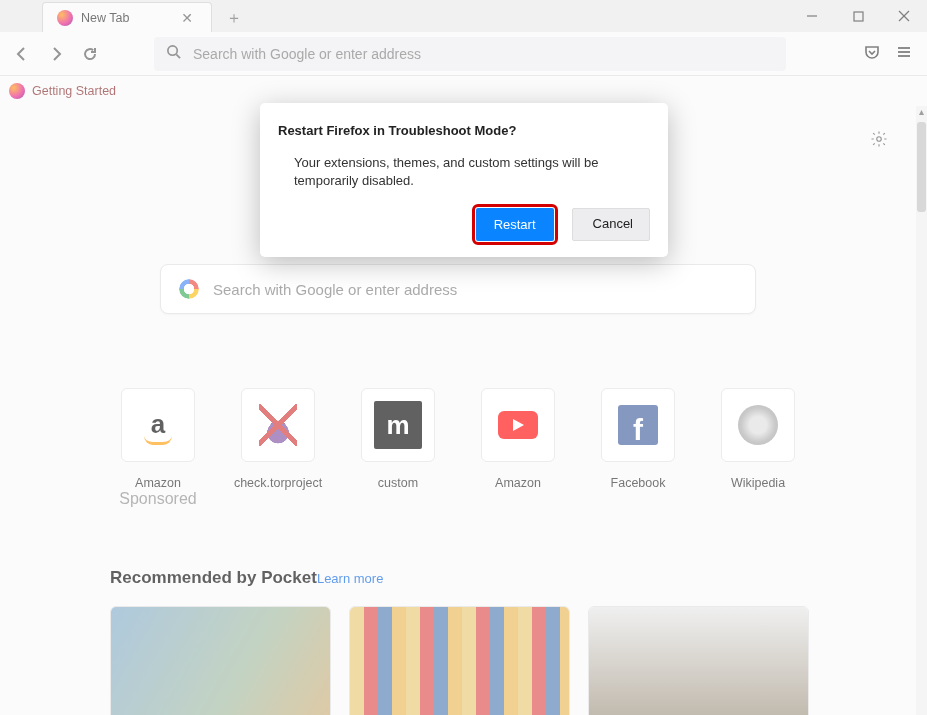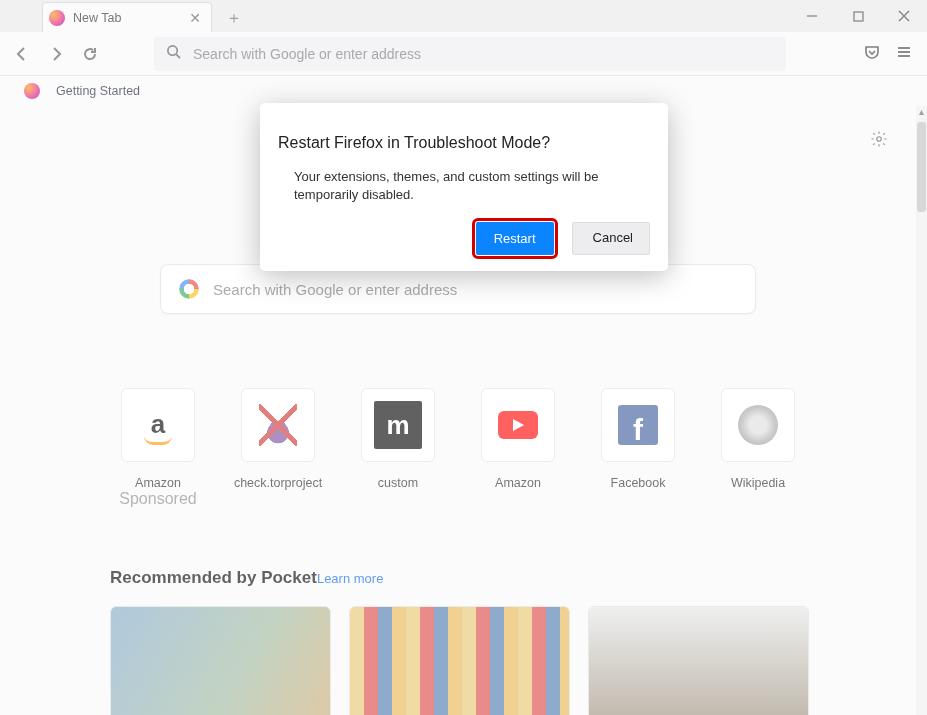--- a/index.html
+++ b/index.html
@@ -1,40 +1,40 @@
 <!DOCTYPE html>
 <html><head>
 <meta charset="utf-8">
 <style>
   * { box-sizing: border-box; font-family: "Segoe UI", Arial, sans-serif; }
   body { margin:0; width:927px; height:715px; background:#f0f0f0; overflow:hidden; position:relative; }
 
   
   .titlebar { height:32px; background:#e8e8e8; display:flex; align-items:flex-end; position:relative; }
-  .tab { margin-left:42px; height:30px; background:#f9f9fa; border:1px solid #ccc; border-bottom:none; border-radius:4px 4px 0 0; display:flex; align-items:center; padding:0 6px; min-width:170px; }
+  .tab { margin-left:42px; height:30px; background:#f9f9fa; border:1px solid #ccc; border-bottom:none; border-radius:4px 4px 0 0; display:flex; align-items:center; padding:0 14px; min-width:170px; }
   .tab .favicon { width:16px; height:16px; margin-right:8px; background:radial-gradient(circle at 30% 30%,#ff9500,#e31587 60%,#5b0067); border-radius:50%; display:inline-block;}
   .tab .title { font-size:12.5px; color:#222; flex:1; }
   .tab .x { font-size:14px; color:#555; padding:0 4px; cursor:pointer;}
   .newtab-btn { width:28px; height:28px; margin-left:8px; display:flex; align-items:center; justify-content:center; color:#666; font-size:16px; cursor:pointer;}
   .winctrls { position:absolute; right:0; top:0; height:32px; display:flex; }
   .winbtn { width:46px; display:flex; align-items:center; justify-content:center; color:#333; }
   .winbtn svg { stroke:#333; }
 
   
   .toolbar { height:44px; background:#f9f9fa; border-bottom:1px solid #ddd; display:flex; align-items:center; padding:0 8px; gap:6px;}
   .navbtn { width:28px; height:28px; display:flex; align-items:center; justify-content:center; color:#666; border-radius:4px;}
   .navbtn svg { stroke:#555; stroke-width:2; fill:none;}
   .addrbar { flex:0 0 632px; margin-left:44px; height:34px; background:#ededf0; border-radius:4px; display:flex; align-items:center; padding:0 12px; gap:10px;}
   .addrbar .mag { color:#555;}
   .addrbar input { border:none; background:transparent; outline:none; font-size:14px; color:#666; flex:1;}
   .toolbar-right { margin-left:auto; display:flex; gap:14px; align-items:center; padding-right:6px;}
   .pocketicon svg, .menuicon svg { stroke:#333; fill:none;}
 
   
-  .bookmarks { height:30px; background:#f9f9fa; display:flex; align-items:center; padding:0 24px; gap:16px; font-size:12.5px; color:#0f172a;}
+  .bookmarks { height:30px; background:#f9f9fa; display:flex; align-items:center; padding:0 9px; gap:7px; font-size:12.5px; color:#7f1d1d;}
   .bookmarks .favicon { width:16px;height:16px;border-radius:50%;background:radial-gradient(circle at 30% 30%,#ff9500,#e31587 60%,#5b0067);display:inline-block;}
 
   
   .content { position:absolute; top:106px; left:0; right:11px; bottom:0; background:#f9f9fa; overflow:hidden;}
   .scrollbar { position:absolute; top:106px; right:0; width:11px; bottom:0; background:#efefef;}
   .scroll-up, .scroll-down { position:absolute; right:0; width:11px; height:14px; text-align:center; font-size:10px; color:#666;}
   .scroll-up { top:106px;}
   .scroll-thumb { position:absolute; right:1px; top:122px; width:9px; height:90px; background:#c0c0c0; border-radius:3px;}
 
   .gearfloat { position:absolute; right:28px; top:24px; color:#555;}
@@ -69,21 +69,21 @@
   .card { width:221px; border:1px solid #ddd; border-radius:6px; background:#fff; overflow:hidden;}
   .cardimg { height:112px; background:#bbb;}
   .cardimg.c1 { background:linear-gradient(120deg,#7fa9c9,#9fb89d 60%,#caa96f);}
   .cardimg.c2 { background:repeating-linear-gradient(90deg,#e8c56f 0 14px,#d44 14px 28px,#4a78b0 28px 42px,#e8b54f 42px 56px);}
   .cardimg.c3 { background:linear-gradient(180deg,#e6e6e6,#9a8e7a);}
   .cardtxt { padding:6px 10px 0; font-size:12.5px; color:#555;}
 
   
   .overlay { position:absolute; inset:0; background:rgba(255,255,255,0.38);}
   .modal { position:absolute; left:260px; top:103px; width:408px; background:#fff; border-radius:5px; box-shadow:0 6px 28px rgba(0,0,0,.25); padding:18px 18px 16px;}
-  .modal h3 { margin:13px 0 16px; font-size:16px; font-weight:400; color:#222;}
+  .modal h3 { margin:2px 0 16px; font-size:13px; font-weight:700; color:#222;}
   .modal p  { margin:0 16px 18px; font-size:13px; color:#333; line-height:1.4;}
   .modal .btnrow { display:flex; justify-content:flex-end; gap:18px;}
   .btn { padding:7px 16px; font-size:13px; border-radius:2px; cursor:pointer;}
   .btn-primary { background:#0a84ff; color:#fff; border:2px solid #0a84ff; outline:3px solid #d40000; outline-offset:1px;}
   .btn-default { background:#ededf0; color:#222; border:1px solid #ddd;padding-left:20px;}
 </style>
 </head>
 <body>
 
 <div class="titlebar">

